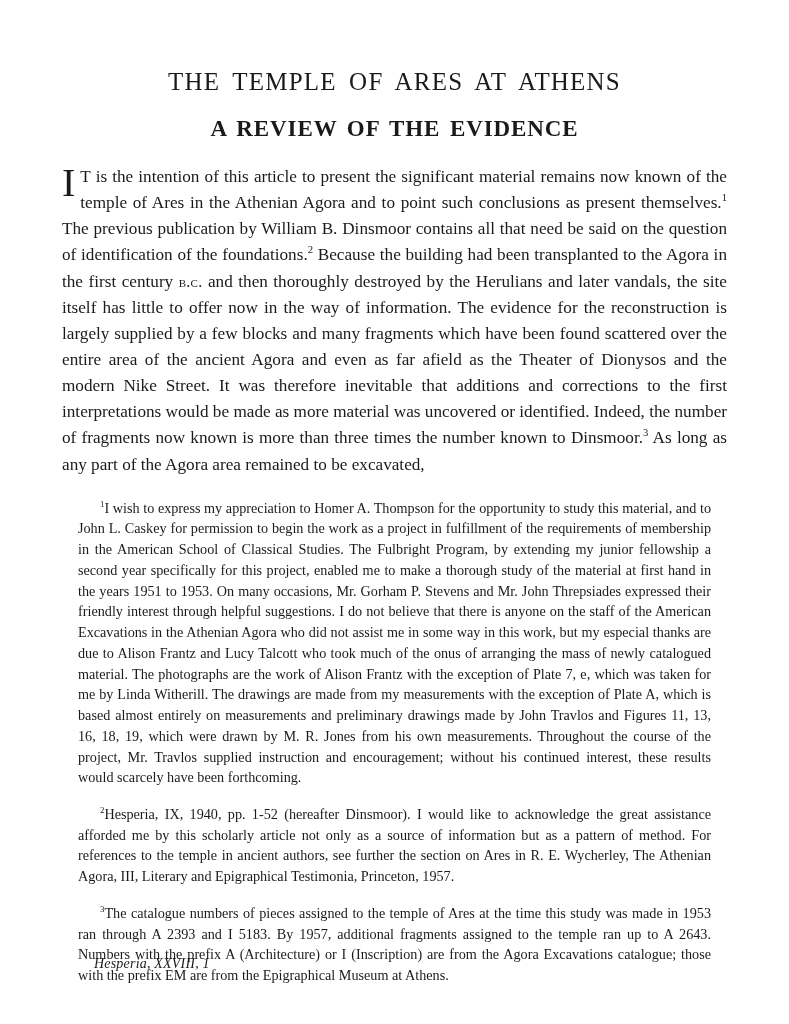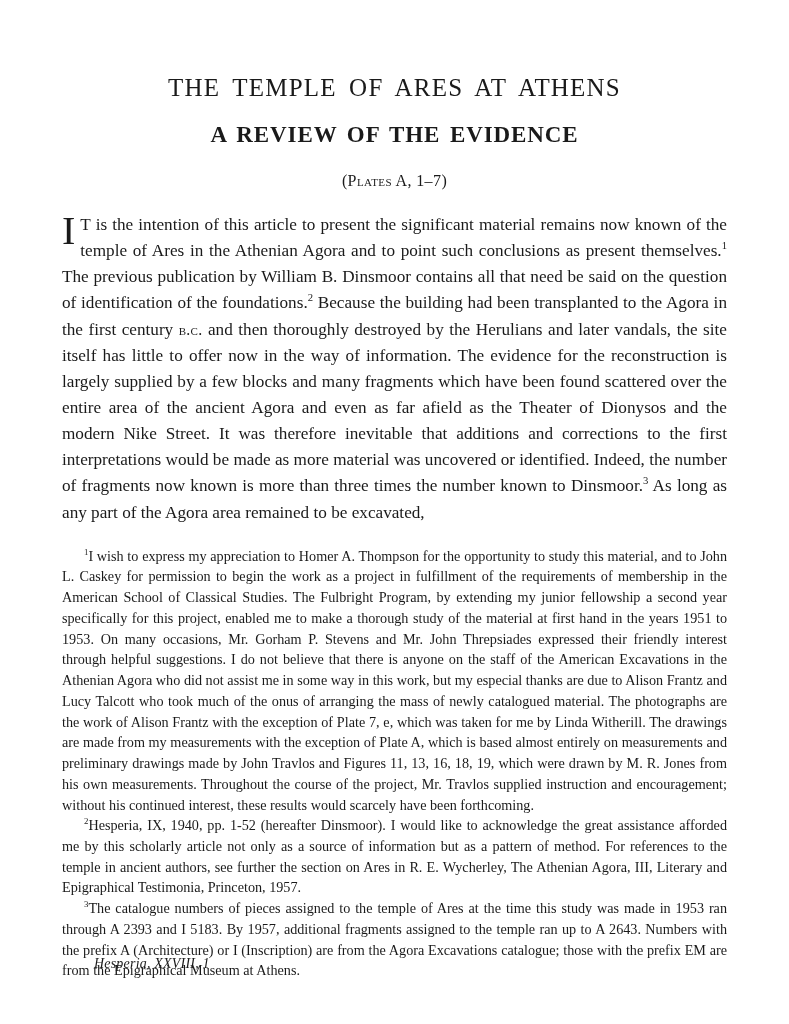--- a/index.html
+++ b/index.html
@@ -19,21 +19,21 @@
     height: 1024px;
     box-sizing: border-box;
     padding: 52px 62px 20px 62px;
     position: relative;
   }
   .title {
     text-align: center;
     font-size: 25px;
     letter-spacing: 1.2px;
     font-weight: normal;
-    margin: 22px 0 0 0;
+    margin: 16px 0 0 0;
     word-spacing: 5px;
   }
   .subtitle {
     text-align: center;
     font-size: 23px;
     letter-spacing: 0.9px;
     margin: 20px 0 0 0;
     word-spacing: 3px;
   }
   .plates {
@@ -72,21 +72,21 @@
     font-size: 0.92em;
     letter-spacing: 0.3px;
   }
   .notes {
     margin-top: 20px;
     font-size: 14.2px;
     line-height: 1.46;
     text-align: justify;
   }
   .note {
-    margin: 0;
+    margin: 16px;
     text-indent: 22px;
   }
   .note + .note {
     margin-top: 0px;
   }
   .note i, .ital {
   }
   .footer {
     position: absolute;
     left: 94px;
@@ -98,23 +98,20 @@
 </style>
 </head>
 <body>
 
 <div class="page">
 
   <h1 class="title">THE TEMPLE OF ARES AT ATHENS</h1>
 
   <h2 class="subtitle">A REVIEW OF THE EVIDENCE</h2>
 
-  <div class="plates">
-    <span>(</span><span class="sc">Plates</span><span> A, 1–7)</span>
-  </div>
 
   <div class="body-block">
     <span class="dropcap">I</span><span>T is the intention of this article to present the significant material remains now known of the temple of Ares in the Athenian Agora and to point such conclusions as present themselves.</span><sup>1</sup><span> The previous publication by William B. Dinsmoor contains all that need be said on the question of identification of the foundations.</span><sup>2</sup><span> Because the building had been transplanted to the Agora in the first century </span><span class="smallcaps">b.c.</span><span> and then thoroughly destroyed by the Herulians and later vandals, the site itself has little to offer now in the way of information. The evidence for the reconstruction is largely supplied by a few blocks and many fragments which have been found scattered over the entire area of the ancient Agora and even as far afield as the Theater of Dionysos and the modern Nike Street. It was therefore inevitable that additions and corrections to the first interpretations would be made as more material was uncovered or identified. Indeed, the number of fragments now known is more than three times the number known to Dinsmoor.</span><sup>3</sup><span> As long as any part of the Agora area remained to be excavated,</span>
   </div>
 
   <div class="notes">
 
     <p class="note">
       <sup>1</sup><span>I wish to express my appreciation to Homer A. Thompson for the opportunity to study this material, and to John L. Caskey for permission to begin the work as a project in fulfillment of the requirements of membership in the American School of Classical Studies. The Fulbright Program, by extending my junior fellowship a second year specifically for this project, enabled me to make a thorough study of the material at first hand in the years 1951 to 1953. On many occasions, Mr. Gorham P. Stevens and Mr. John Threpsiades expressed their friendly interest through helpful suggestions. I do not believe that there is anyone on the staff of the American Excavations in the Athenian Agora who did not assist me in some way in this work, but my especial thanks are due to Alison Frantz and Lucy Talcott who took much of the onus of arranging the mass of newly catalogued material. The photographs are the work of Alison Frantz with the exception of Plate 7, e, which was taken for me by Linda Witherill. The drawings are made from my measurements with the exception of Plate A, which is based almost entirely on measurements and preliminary drawings made by John Travlos and Figures 11, 13, 16, 18, 19, which were drawn by M. R. Jones from his own measurements. Throughout the course of the project, Mr. Travlos supplied instruction and encouragement; without his continued interest, these results would scarcely have been forthcoming.</span>
     </p>

